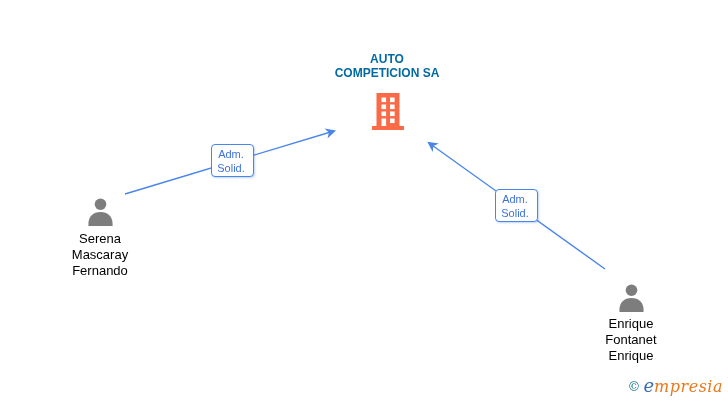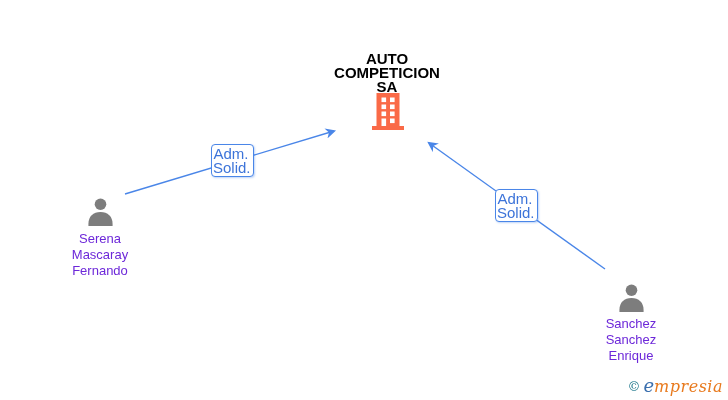--- a/index.html
+++ b/index.html
@@ -4,37 +4,37 @@
 <style>
   html,body{margin:0;padding:0;background:#ffffff;}
   body{font-family:"Liberation Sans", sans-serif;}
   .canvas{
     position:relative;width:728px;height:400px;background:#ffffff;overflow:hidden;
   }
   .arrow-layer{position:absolute;left:0;top:0;width:728px;height:400px;z-index:1;}
   .node{position:absolute;z-index:2;text-align:center;cursor:pointer;}
   .company-title{
     position:absolute;left:333px;top:52px;width:108px;
-    font-size:15px;font-weight:bold;color:#000000;line-height:14px;
+    font-size:12px;font-weight:bold;color:#0369a1;line-height:14px;
   }
   .building-wrap{position:absolute;left:372px;top:93px;width:32px;height:38px;}
   .person-icon-wrap{position:absolute;width:29px;height:29px;}
   .serena-icon{left:86px;top:197px;}
   .sanchez-icon{left:617px;top:283px;}
   .person-name{
     position:absolute;width:70px;text-align:center;
-    font-size:13px;color:#6d28d9;line-height:16px;z-index:2;
+    font-size:13px;color:#000000;line-height:16px;z-index:2;
   }
   .serena-name{left:65px;top:231px;}
   .sanchez-name{left:596px;top:316px;}
   .rel-label{
     position:absolute;z-index:3;width:43px;min-height:31px;box-sizing:border-box;
     background:#ffffff;border:1px solid #4a86e8;border-radius:4px;
     box-shadow:1px 1px 2px rgba(74,134,232,0.35);
-    color:#3d74d9;font-size:15px;line-height:14px;text-align:center;
+    color:#3d74d9;font-size:11px;line-height:14px;text-align:center;
     padding:2px 4px 1px 1px;cursor:default;
   }
   .rel-label-left{left:211px;top:144px;}
   .rel-label-right{left:495px;top:189px;}
   .footer-logo{
     position:absolute;right:5px;bottom:4px;z-index:2;white-space:nowrap;
     font-family:"DejaVu Serif", serif;cursor:pointer;
   }
   .copyright-sym{color:#20798d;font-size:13px;font-style:normal;vertical-align:1px;margin-right:3px;}
   .brand-initial{color:#3a6fae;font-style:italic;font-size:18px;}
@@ -79,21 +79,21 @@
     </svg>
   </div>
   <div class="person-name serena-name">Serena Mascaray Fernando</div>
 
   <div class="person-icon-wrap sanchez-icon node">
     <svg width="29" height="29" viewBox="0 0 30 30" xmlns="http://www.w3.org/2000/svg">
       <circle cx="15" cy="7.5" r="6" fill="#7d7d7d"></circle>
       <path d="M15,15.5 C7.5,15.5 2.5,20 2.5,28 L2.5,30 L27.5,30 L27.5,28 C27.5,20 22.5,15.5 15,15.5 Z" fill="#7d7d7d"></path>
     </svg>
   </div>
-  <div class="person-name sanchez-name">Sanchez Sanchez Enrique</div>
+  <div class="person-name sanchez-name">Enrique Fontanet Enrique</div>
 
   <div class="rel-label rel-label-left">Adm. Solid.</div>
   <div class="rel-label rel-label-right">Adm. Solid.</div>
 
   <div class="footer-logo">
     <span class="copyright-sym">©</span><span class="brand-initial">e</span><span class="brand-rest">mpresia</span>
   </div>
 
 </div>
 

